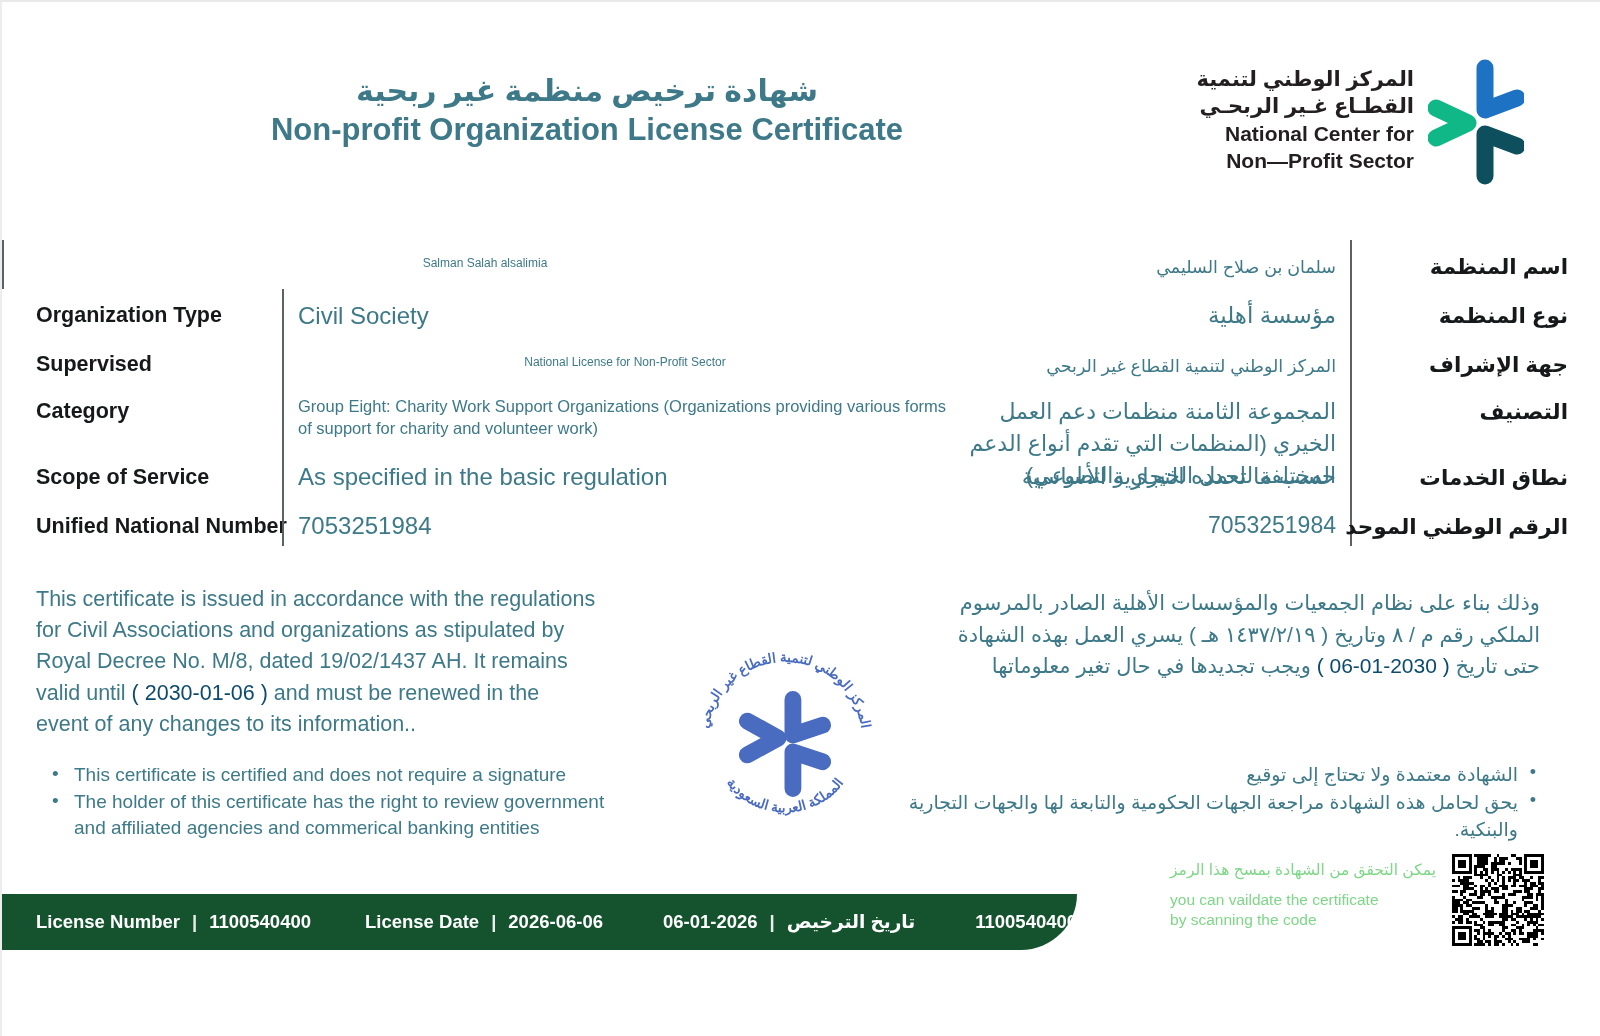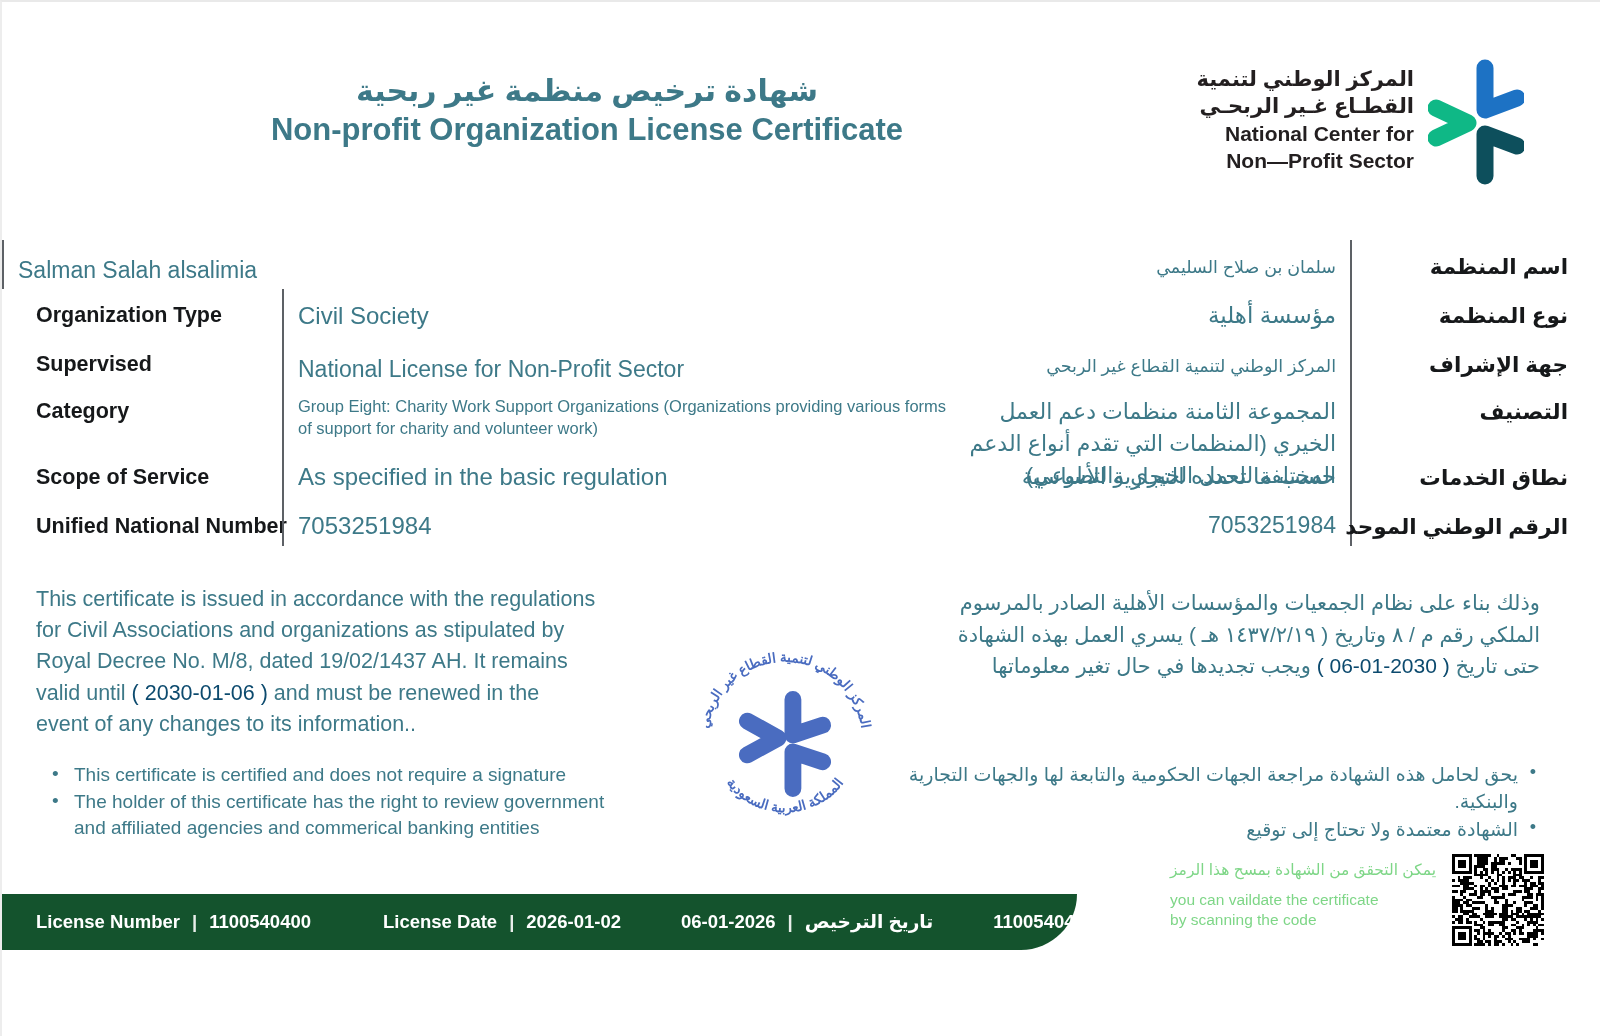--- a/index.html
+++ b/index.html
@@ -143,21 +143,21 @@
     box-sizing: border-box;
     text-align: right;
     direction: rtl;
     font-size: 21.5px;
     font-weight: 700;
     color: #16181a;
     white-space: nowrap;
   }
   .big   { font-size: 24px;   line-height: 1.25; }
   .small { font-size: 16.5px; line-height: 1.32; }
-  .med   { font-size: 23px; line-height: 1.3;  }
+  .med   { font-size: 12px; line-height: 1.3; text-align: center;  }
   .ar-big   { font-size: 23px;   line-height: 1.3; }
   .ar-small { font-size: 22px; line-height: 1.45; }
   .ar-med   { font-size: 17.5px; line-height: 1.35; }
 
   .r1 { height: 49px; }
   .r2 { height: 49px; }
   .r3 { height: 49px; }
   .r4 { height: 64px; }
   .r5 { height: 49px; }
   .r6 { height: 46px; }
@@ -290,21 +290,21 @@
     white-space: nowrap;
     font-size: 18.5px;
     font-weight: 600;
   }
   .fb-label { font-weight: 600; }
   .fb-sep { margin: 0 12px; opacity: .9; }
   .fb-value { font-weight: 600; }
   .fb-ar { direction: rtl; }
 
   #fb-lic-num  { margin-left: 34px; }
-  #fb-lic-date { margin-left: 72px; text-align: right; }
+  #fb-lic-date { margin-left: 54px; text-align: right; }
   #fb-ar-date  { margin-left: 60px; }
   #fb-ar-num   { margin-left: 60px; }
 
   
   .qr-block {
     position: absolute;
     right: 56px;
     top: 852px;
     display: flex;
     flex-direction: row;
@@ -415,22 +415,22 @@
   <div class="body-en"><span>This certificate is issued in accordance with the regulations for Civil Associations and  organizations as stipulated by Royal Decree No. M/8, dated 19/02/1437 AH. It remains valid until </span><span class="valid-red">( 2030-01-06 )</span><span> and must be renewed in the event of any changes to its information..</span></div>
 
   <ul class="bullets-en">
     <li><span>This certificate is certified and does not require a signature</span></li>
     <li><span>The holder of this certificate has the right to review government</span><span class="sub-line">and affiliated agencies and commerical banking entities</span></li>
   </ul>
 
   <div class="body-ar"><span>وذلك بناء على نظام الجمعيات والمؤسسات الأهلية الصادر بالمرسوم الملكي رقم م / ٨ وتاريخ ( ١٤٣٧/٢/١٩ هـ ) يسري العمل بهذه الشهادة حتى تاريخ </span><span class="valid-red">( 2030-01-06 )</span><span> ويجب تجديدها في حال تغير معلوماتها</span></div>
 
   <ul class="bullets-ar">
+    <li><span>الشهادة معتمدة ولا تحتاج إلى توقيع</span></li>
     <li><span>يحق لحامل هذه الشهادة مراجعة الجهات الحكومية والتابعة لها والجهات التجارية والبنكية.</span></li>
-    <li><span>الشهادة معتمدة ولا تحتاج إلى توقيع</span></li>
   </ul>
 
   <svg class="seal" viewBox="0 0 200 200">
     <defs>
       <path id="arcTop" d="M 22,100 A 78,78 0 0 1 178,100"></path>
       <path id="arcBot" d="M 26,100 A 74,74 0 0 0 174,100"></path>
     </defs>
     <text font-size="13.5" font-weight="700" fill="#4a6cc0" font-family="'Liberation Sans',sans-serif" direction="rtl">
       <textPath href="#arcTop" startOffset="50%" text-anchor="middle">المركز الوطني لتنمية القطاع غير الربحي</textPath>
     </text>
@@ -446,21 +446,21 @@
 
   <div class="footer-bar">
     <div class="fb-item" id="fb-lic-num">
       <span class="fb-label">License Number</span>
       <span class="fb-sep">|</span>
       <span class="fb-value">1100540400</span>
     </div>
     <div class="fb-item" id="fb-lic-date">
       <span class="fb-label">License Date</span>
       <span class="fb-sep">|</span>
-      <span class="fb-value">2026-01-02</span>
+      <span class="fb-value">2026-06-06</span>
     </div>
     <div class="fb-item fb-ar" id="fb-ar-date">
       <span class="fb-label">تاريخ الترخيص</span>
       <span class="fb-sep">|</span>
       <span class="fb-value">06-01-2026</span>
     </div>
     <div class="fb-item fb-ar" id="fb-ar-num">
       <span class="fb-label">رقم الترخيص</span>
       <span class="fb-sep">|</span>
       <span class="fb-value">1100540400</span>

